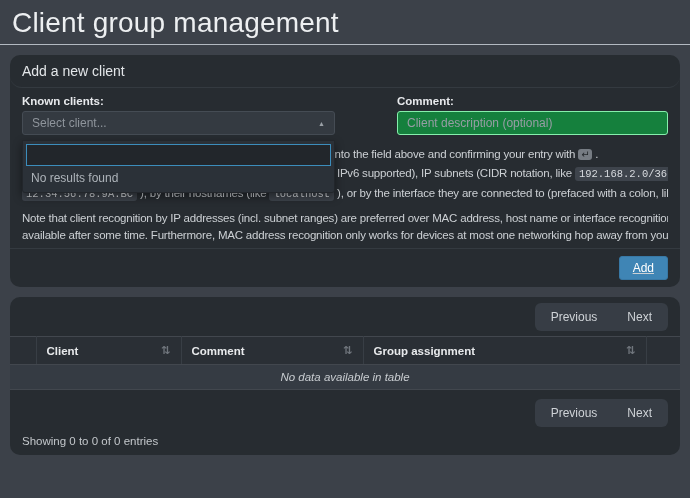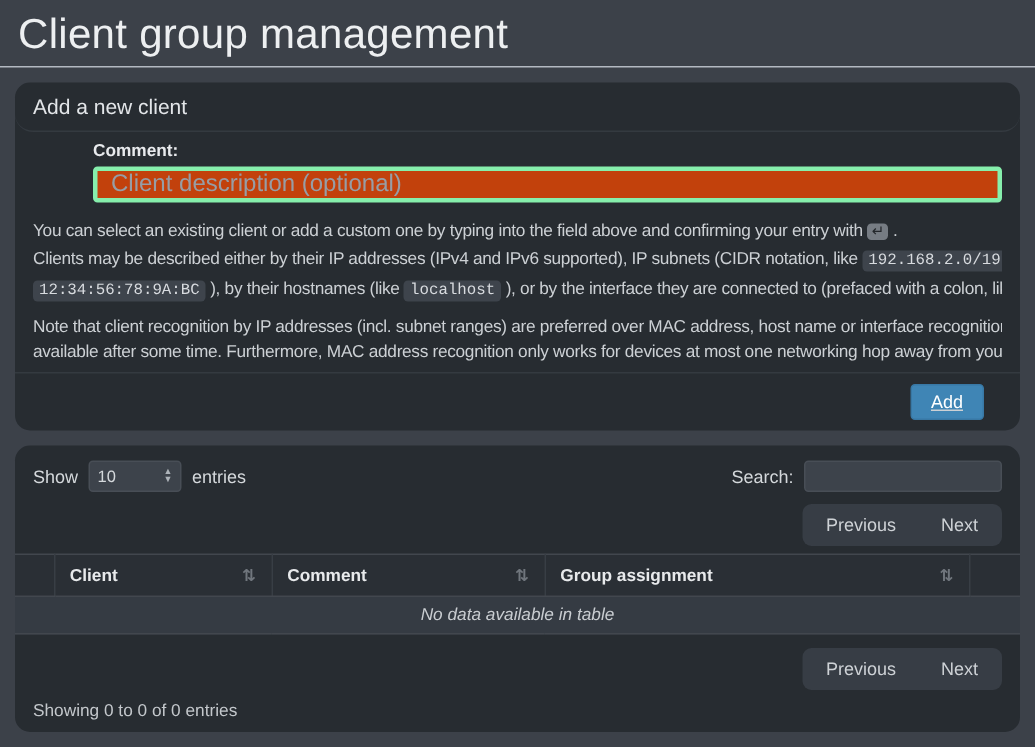--- a/index.html
+++ b/index.html
@@ -33,22 +33,22 @@
   .field-label {
     display: block; font-size: 11.5px; font-weight: bold; color: #e8eaed; margin: 0 0 4px;
   }
   .select-btn {
     height: 24px; background: #343a41; border: 1px solid #454c54; border-radius: 3px;
     display: flex; align-items: center; justify-content: space-between;
     padding: 0 9px; color: #8f959c; font-size: 12px; cursor: pointer;
   }
   .select-btn .caret { font-size: 7px; color: #9aa0a6; }
   .text-input {
-    width: 100%; height: 24px; background: #c2410c; border: 3px solid #86efac;
-    border-radius: 3px; color: #d2d6de; font-size: 16px; padding: 0 9px;
+    width: 100%; height: 24px; background: #15803d; border: 1px solid #86efac;
+    border-radius: 3px; color: #d2d6de; font-size: 12px; padding: 0 9px;
     font-family: inherit; outline: none;
   }
   .text-input::placeholder { color: #979da5; opacity: 1; }
   
   .dropdown-panel {
     position: absolute; top: 45px; left: 0; width: 313px; z-index: 5;
     background: #2b3138; border: 1px solid #22262b; border-radius: 0 0 3px 3px;
     box-shadow: 0 4px 10px rgba(0,0,0,0.45);
   }
   .dropdown-search {
@@ -65,21 +65,21 @@
   .code-chip {
     font-family: "Liberation Mono", "DejaVu Sans Mono", monospace;
     font-size: 10.5px; background: #3e444c; color: #d8dbdf;
     padding: 1px 4px; border-radius: 3px; letter-spacing: 0;
   }
   .kbd-key {
     background: #767c83; color: #23272b; border-radius: 3px;
     padding: 0 3px; font-size: 10px;
   }
   .box-footer {
-    border-top: 1px solid #343a40; padding: 7px 24px;
+    border-top: 1px solid #343a40; padding: 7px 12px;
     display: flex; justify-content: flex-end; text-decoration: underline;
   }
   .btn-primary {
     background: #3f85b5; border: 1px solid #3878a5; color: #ffffff;
     font-size: 12px; border-radius: 3px; padding: 4px 13px; cursor: pointer;
     font-family: inherit;
   }
   
   .box2-body { padding: 6px 0 8px; }
   .dt-controls {
@@ -130,66 +130,60 @@
 <body>
 
 <div class="content-header">
   <h1>Client group management</h1>
 </div>
 
 <div class="box">
   <div class="box-header">Add a new client</div>
   <div class="box1-body">
     <div class="form-row">
+      <div class="col-left">
+        <span class="field-label">Known clients:</span>
+        <div class="select-btn">
+          <span>Select client...</span>
+          <span class="caret">▲</span>
+        </div>
+        <div class="dropdown-panel">
+          <input class="dropdown-search" type="text" value="" style="">
+          <div class="no-results">No results found</div>
+        </div>
+      </div>
       <div class="col-right">
         <span class="field-label">Comment:</span>
         <input class="text-input" type="text" placeholder="Client description (optional)" style="">
       </div>
     </div>
 
     <div class="desc">
       <div class="pline">
         <span>You can select an existing client or add a custom one by typing into the field above and confirming your entry with </span><span class="kbd-key">↵</span><span> .</span>
       </div>
       <div class="pline">
-        <span>Clients may be described either by their IP addresses (IPv4 and IPv6 supported), IP subnets (CIDR notation, like </span><span class="code-chip">192.168.2.0/19</span>
+        <span>Clients may be described either by their IP addresses (IPv4 and IPv6 supported), IP subnets (CIDR notation, like </span><span class="code-chip">192.168.2.0/36</span>
       </div>
       <div class="pline">
         <span class="code-chip">12:34:56:78:9A:BC</span><span> ), by their hostnames (like </span><span class="code-chip">localhost</span><span> ), or by the interface they are connected to (prefaced with a colon, like </span>
       </div>
       <div class="note">
         <div class="pline">Note that client recognition by IP addresses (incl. subnet ranges) are preferred over MAC address, host name or interface recognition as the two latter will only be</div>
         <div class="pline">available after some time. Furthermore, MAC address recognition only works for devices at most one networking hop away from your Pi-hole.</div>
       </div>
     </div>
   </div>
   <div class="box-footer">
     <button class="btn-primary">Add</button>
   </div>
 </div>
 
 <div class="box">
   <div class="box2-body">
-    <div class="dt-controls">
-      <div class="show-entries">
-        <span>Show</span>
-        <div class="length-select">
-          <span>10</span>
-          <span class="updown">
-            <span>▲</span>
-            <span>▼</span>
-          </span>
-        </div>
-        <span>entries</span>
-      </div>
-      <div class="search-wrap">
-        <span>Search:</span>
-        <input class="search-input" type="text" value="" style="">
-      </div>
-    </div>
 
     <div class="paginate top">
       <div class="paginate-group">
         <button class="page-btn">Previous</button>
         <button class="page-btn">Next</button>
       </div>
     </div>
 
     <table class="dt">
       <thead>

